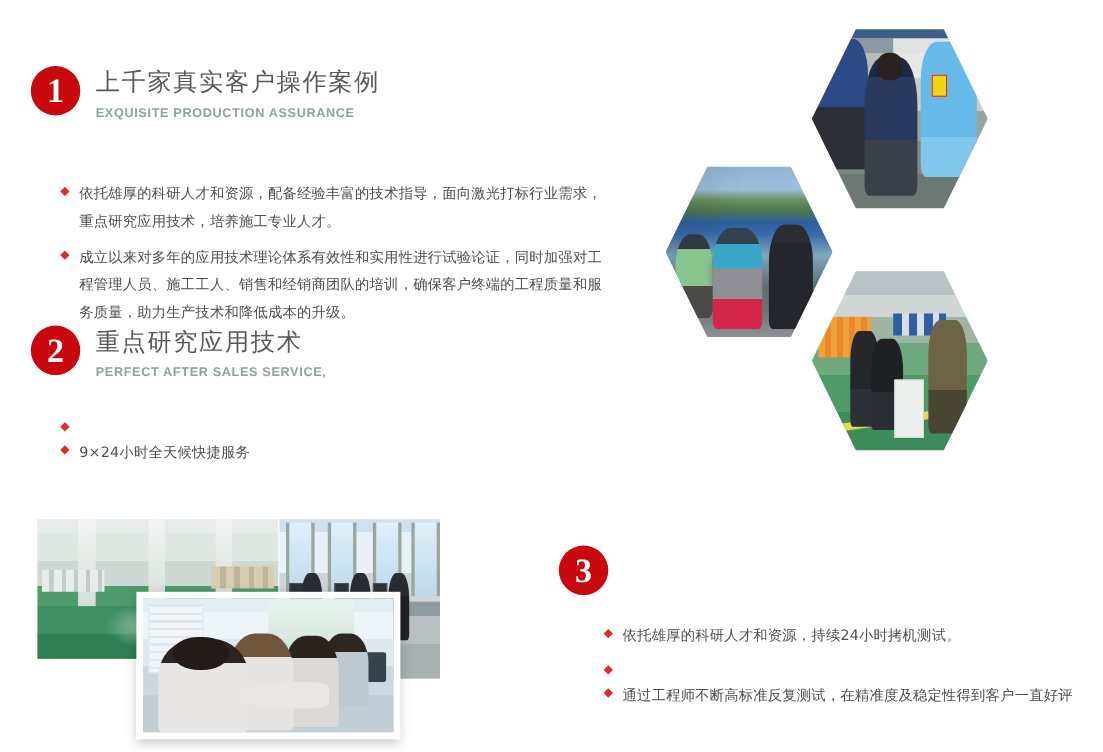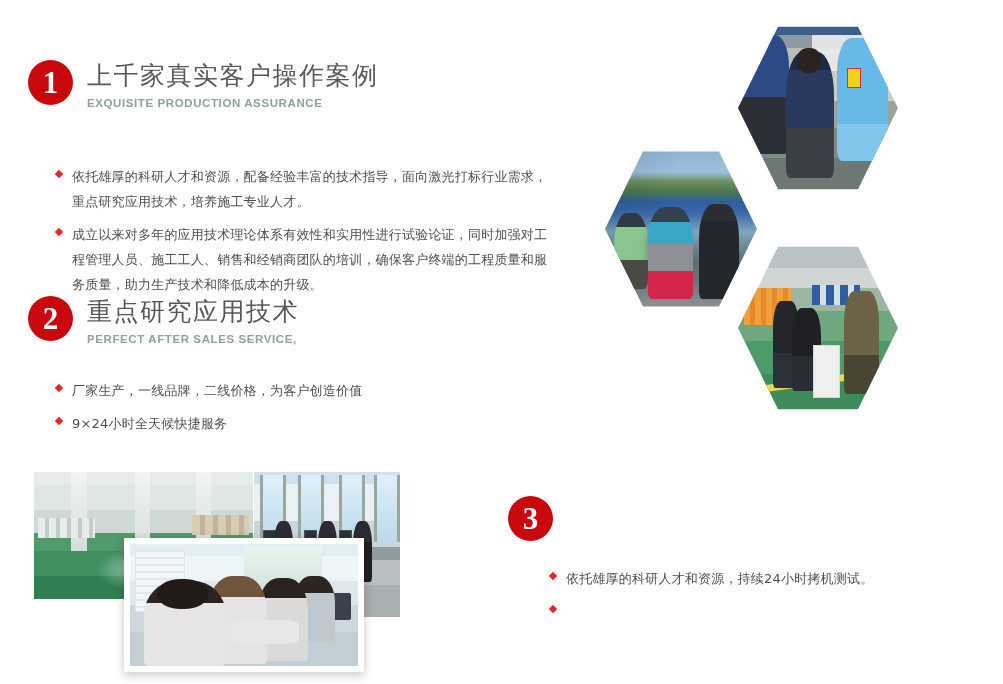--- a/index.html
+++ b/index.html
@@ -23,21 +23,21 @@
     background: #c8080c;
     color: #ffffff;
     font-family: "Liberation Serif", "DejaVu Serif", serif;
     font-size: 31px; font-weight: bold;
     line-height: 45px; text-align: center;
     flex: 0 0 auto;
     letter-spacing: 0px;
   }
   .head-text { margin-left: 14px; padding-top: 1px; }
   .head-cn {
-    font-size: 25px;
+    font-size: 22px;
     color: #58585a;
     letter-spacing: 1.5px;
     line-height: 30px;
     white-space: nowrap;
     font-family: "DejaVu Sans", "Liberation Sans", sans-serif;
   }
   .head-en {
     margin-top: 6px;
     font-size: 11.5px;
     color: #8fa29b;
@@ -331,39 +331,42 @@
     <div class="num-circle">2</div>
     <div class="head-text">
       <div class="head-cn">重点研究应用技术</div>
       <div class="head-en">PERFECT AFTER SALES SERVICE,</div>
     </div>
   </div>
 
   <div class="bullets" style="left:56px; top:378px; width:460px;">
     <div class="bullet">
       <span class="diamond"></span>
-      <span class="btext">厂家生产，一线品牌，二线价格，为客户创造价值</span>
     </div>
     <div class="bullet">
       <span class="diamond"></span>
       <span class="btext">9×24小时全天候快捷服务</span>
     </div>
   </div>
 
   <div class="sec-head" style="left:508px; top:496px;">
     <div class="num-circle">3</div>
   </div>
 
   <div class="bullets" style="left:550px; top:566px; width:440px;">
     <div class="bullet">
       <span class="diamond"></span>
       <span class="btext">依托雄厚的科研人才和资源，持续24小时拷机测试。</span>
     </div>
     <div class="bullet">
       <span class="diamond"></span>
+    </div>
+    <div class="bullet">
+      <span class="diamond"></span>
+      <span class="btext">通过工程师不断高标准反复测试，在精准度及稳定性得到客户一直好评</span>
     </div>
   </div>
 
   <div class="hex" style="left:605px; top:150px; width:152px; height:158px;">
     <div class="img ph-expo">
       <div class="p2"></div>
       <div class="p3"></div>
     </div>
   </div>
 

